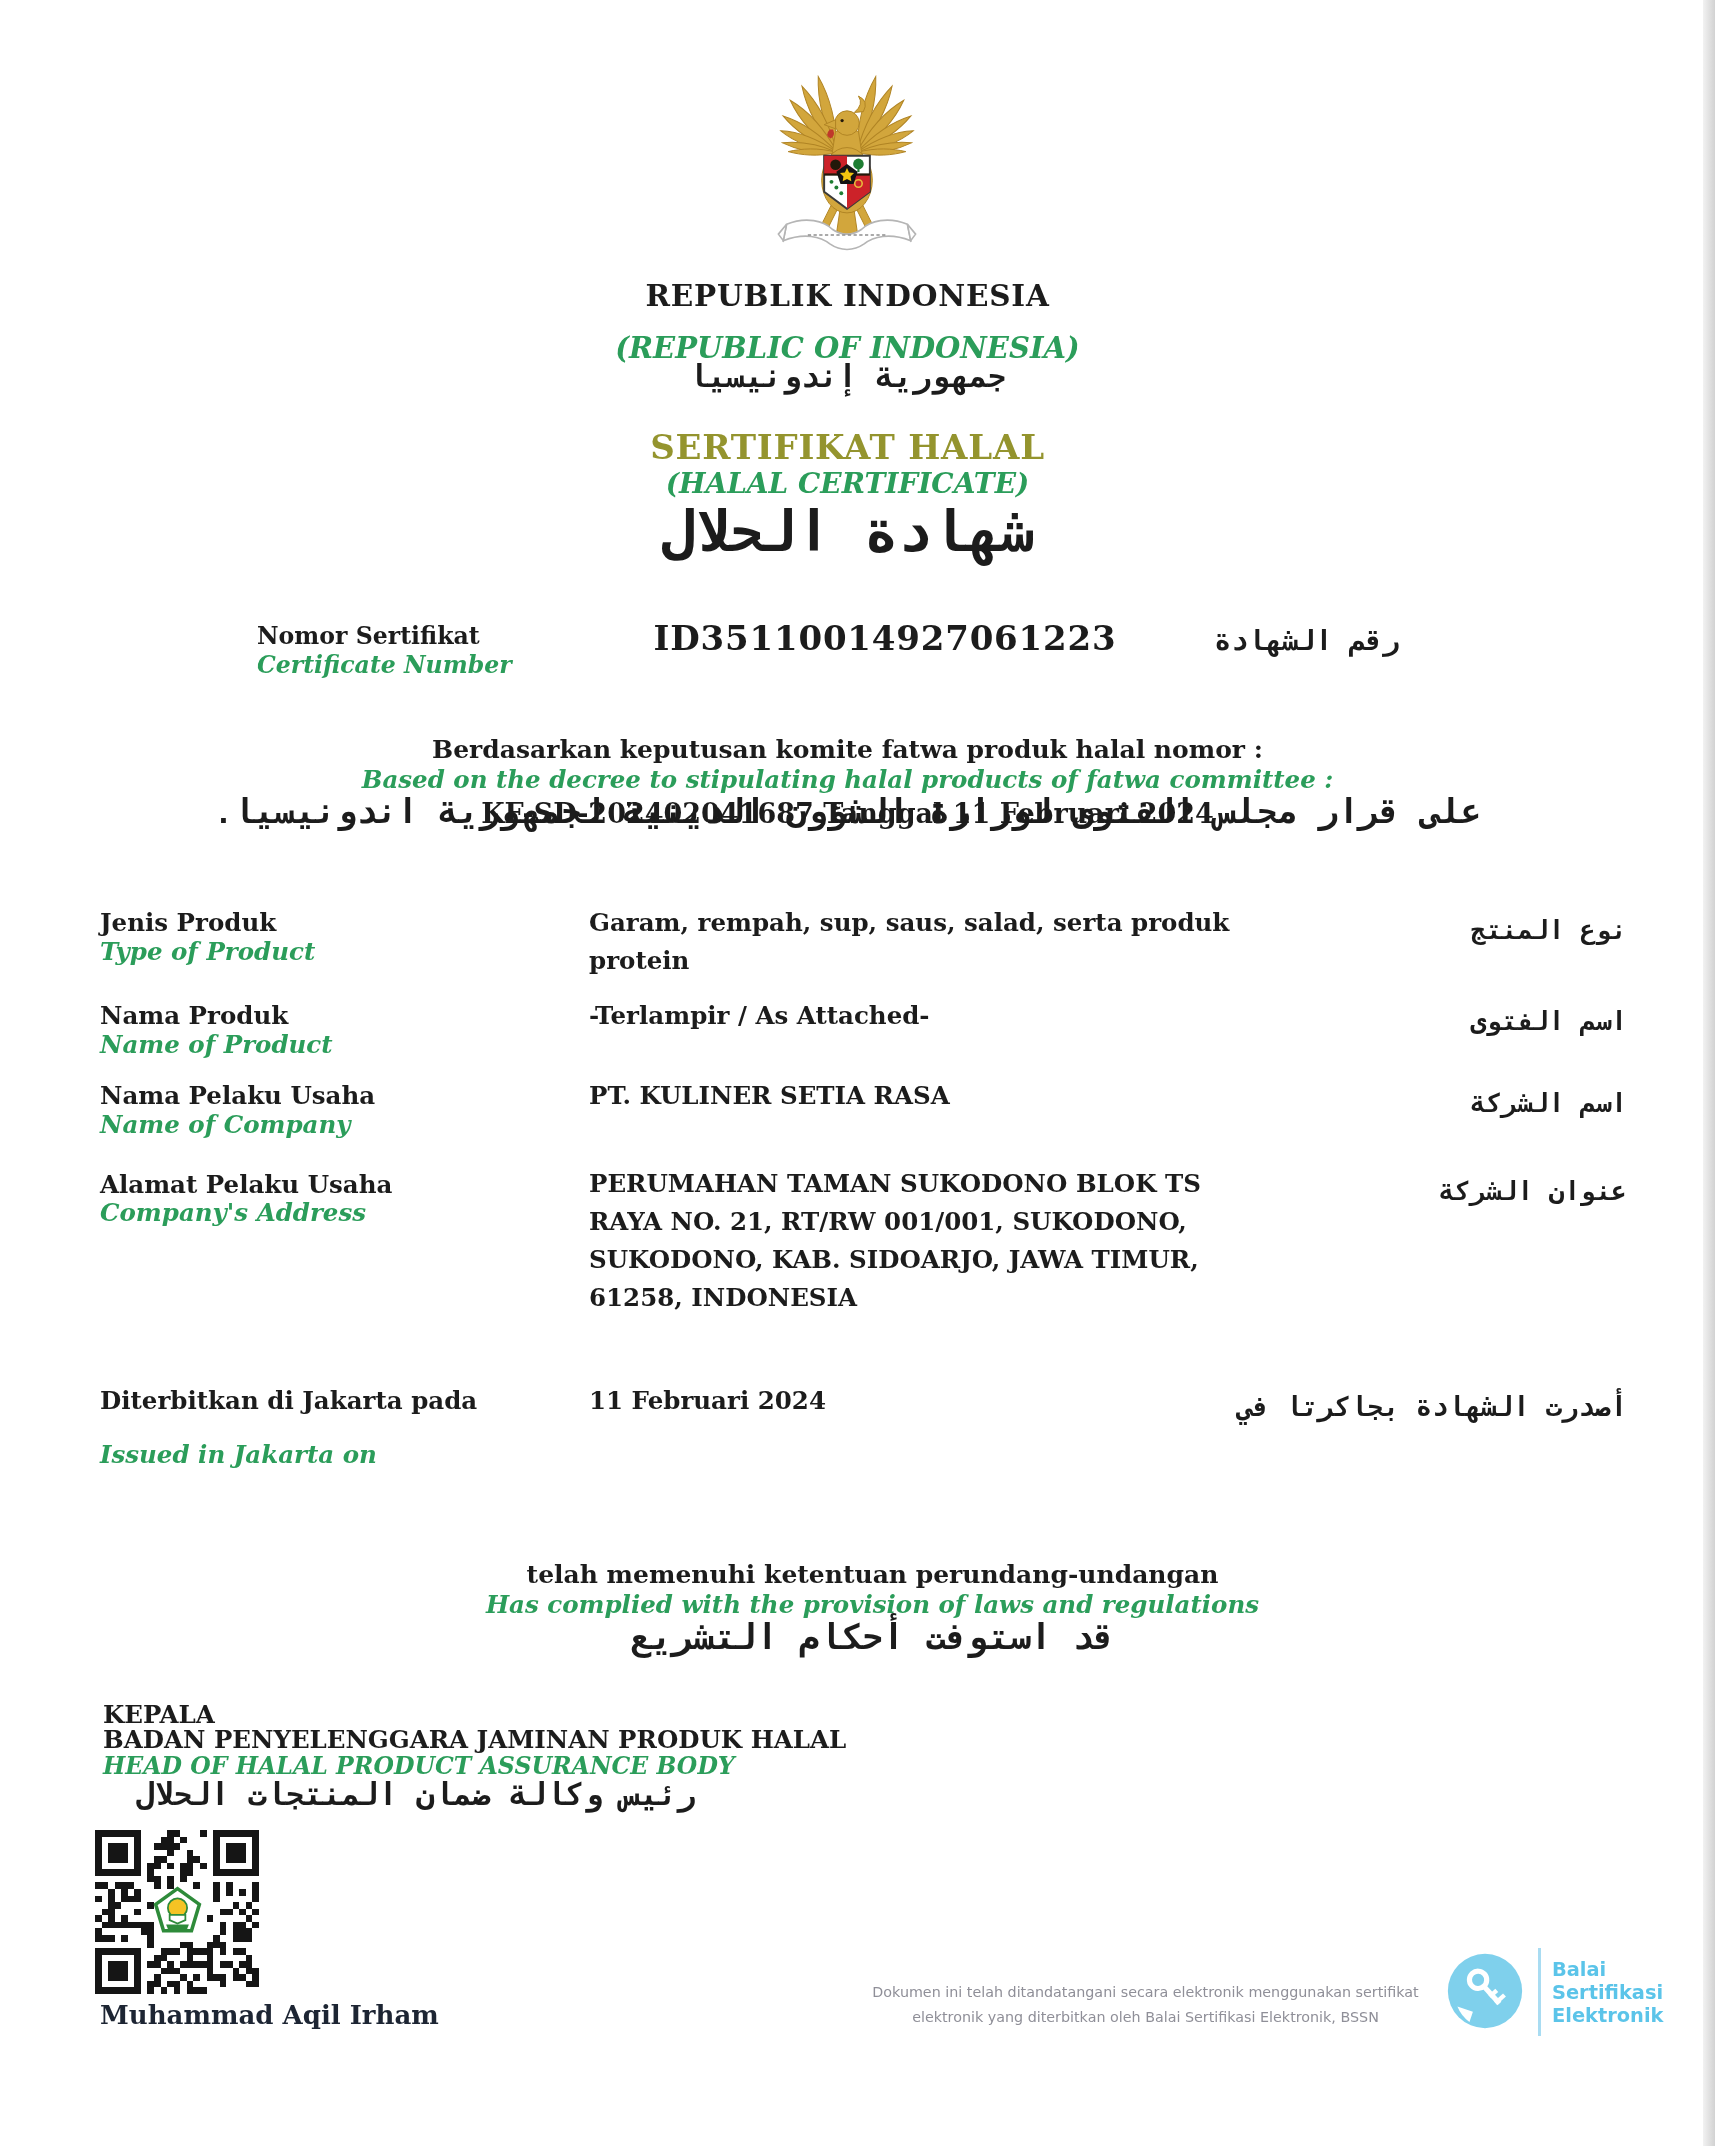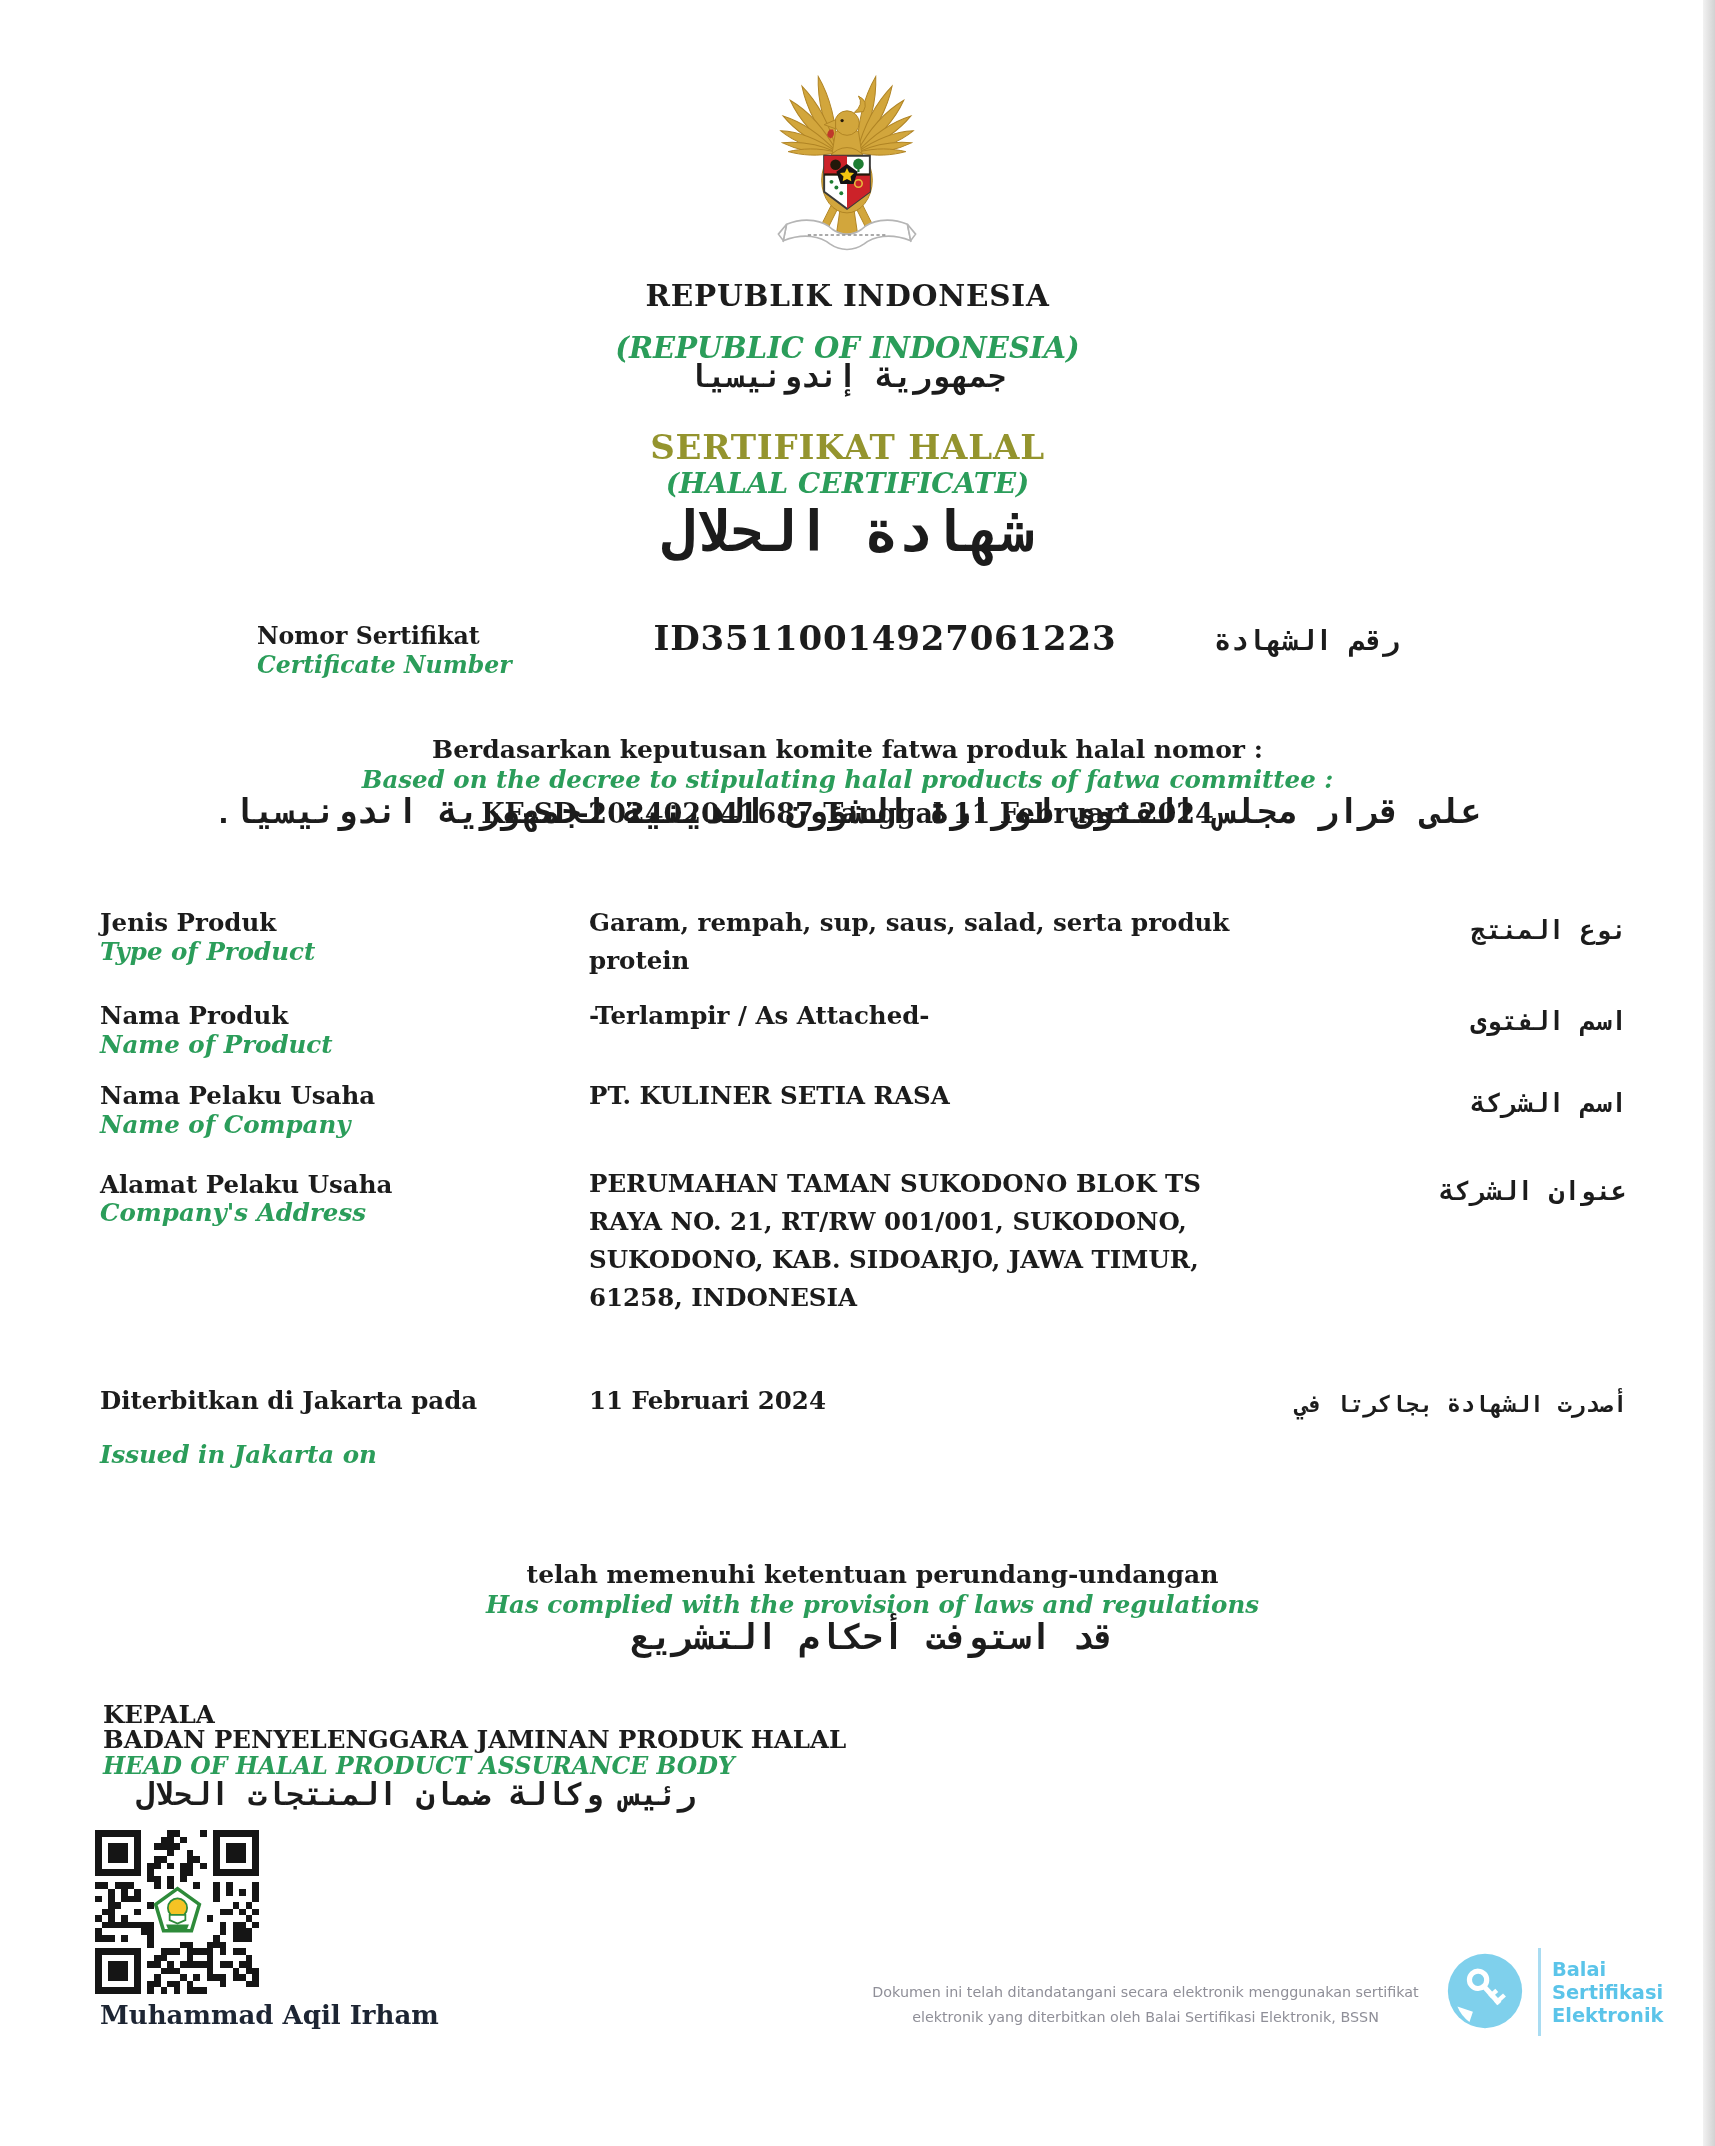--- a/index.html
+++ b/index.html
@@ -144,21 +144,21 @@
     <span>SUKODONO, KAB. SIDOARJO, JAWA TIMUR,</span>
     <span>61258, INDONESIA</span>
   </div>
   <div class="abs arabic ar-col" style="top:1176px;">عنوان الشركة</div>
 
   <div class="abs lbl" style="left:100px;top:1387px;">Diterbitkan di Jakarta pada</div>
   <div class="abs lbl green" style="left:100px;top:1428px;margin-top:13px;">Issued in Jakarta on</div>
   <div class="abs val" style="left:589px;top:1382px;width:641px;">
     <span>11 Februari 2024</span>
   </div>
-  <div class="abs arabic ar-col" style="top:1391px;font-size:23px;">أصدرت الشهادة بجاكرتا في</div>
+  <div class="abs arabic ar-col" style="top:1391px;font-size:27px;">أصدرت الشهادة بجاكرتا في</div>
 
   <div class="abs ctr" style="left:25px;top:1560px;font-size:25px;">telah memenuhi ketentuan perundang-undangan</div>
   <div class="abs ctr green" style="left:25px;top:1590px;font-size:24.5px;">Has complied with the provision of laws and regulations</div>
   <div class="abs ctr arabic" style="left:25px;top:1617px;font-size:35px;">قد استوفت أحكام التشريع</div>
 
   <div class="abs" style="left:103px;top:1700px;font-size:24.5px;">KEPALA</div>
   <div class="abs" style="left:103px;top:1725px;font-size:24.5px;">BADAN PENYELENGGARA JAMINAN PRODUK HALAL</div>
   <div class="abs green" style="left:103px;top:1752px;font-size:23.6px;">HEAD OF HALAL PRODUCT ASSURANCE BODY</div>
   <div class="abs arabic" style="left:121px;top:1776px;width:590px;text-align:center;font-size:31px;">رئيس وكالة ضمان المنتجات الحلال</div>
 

